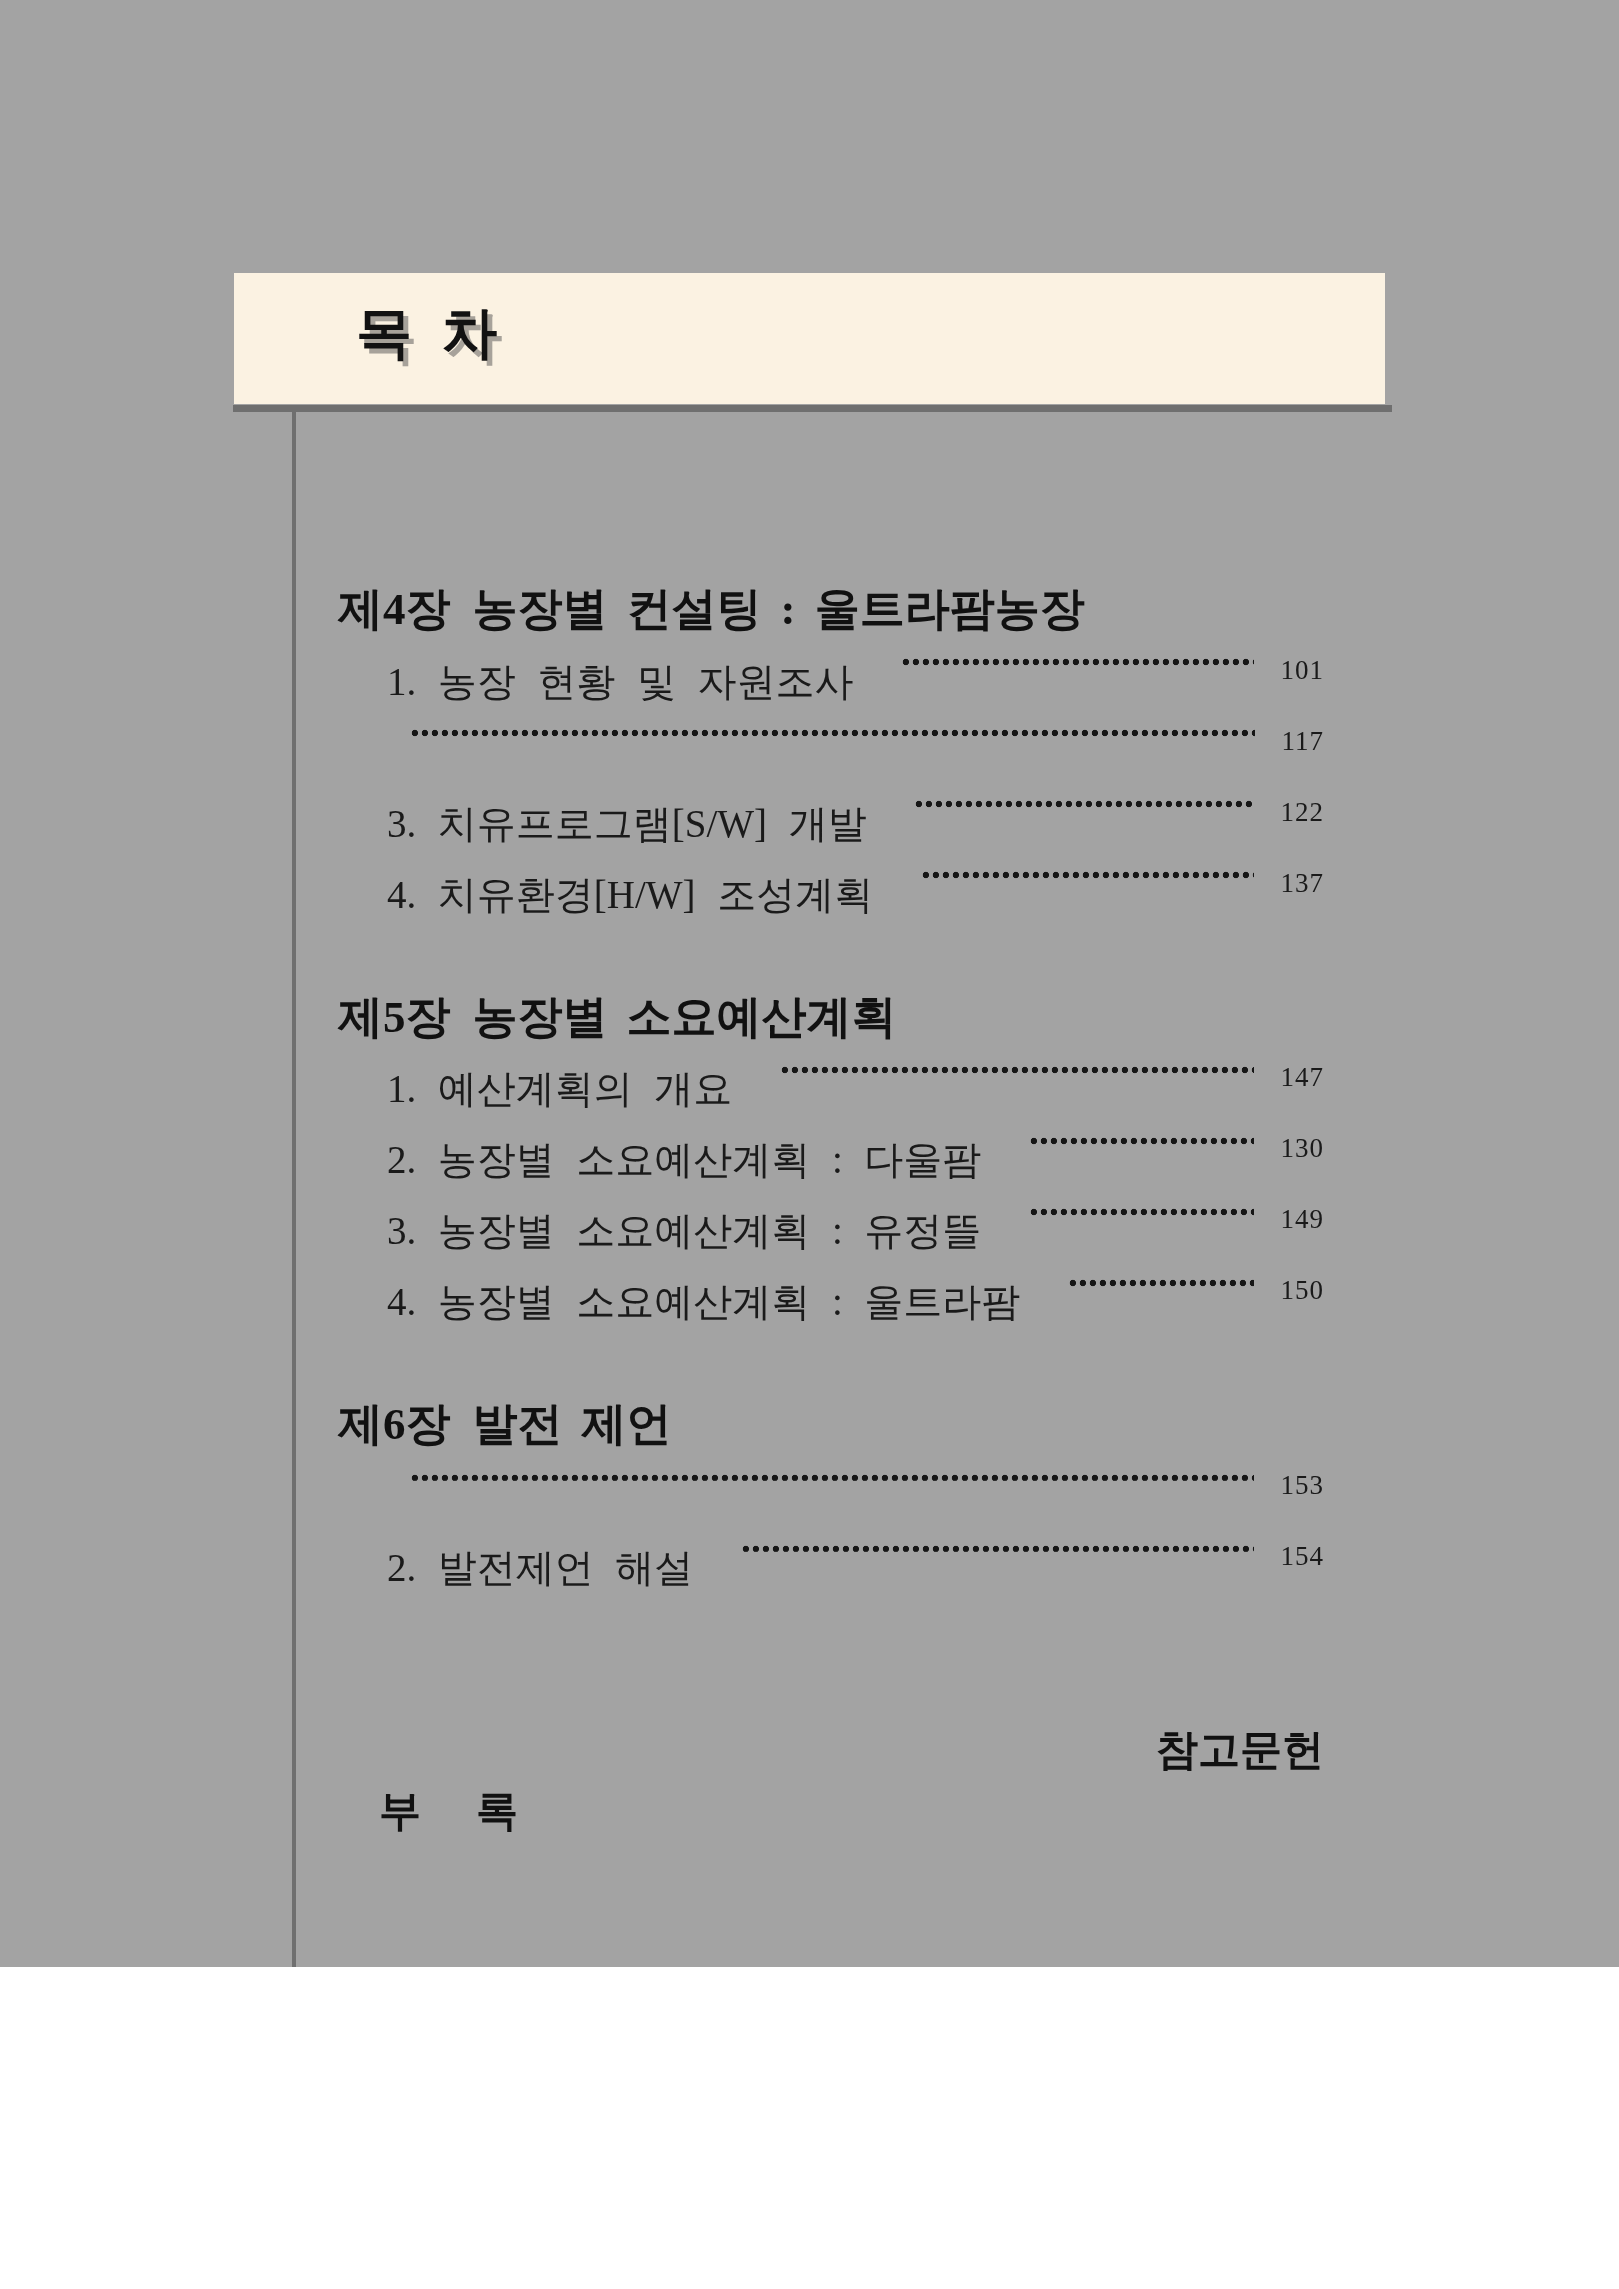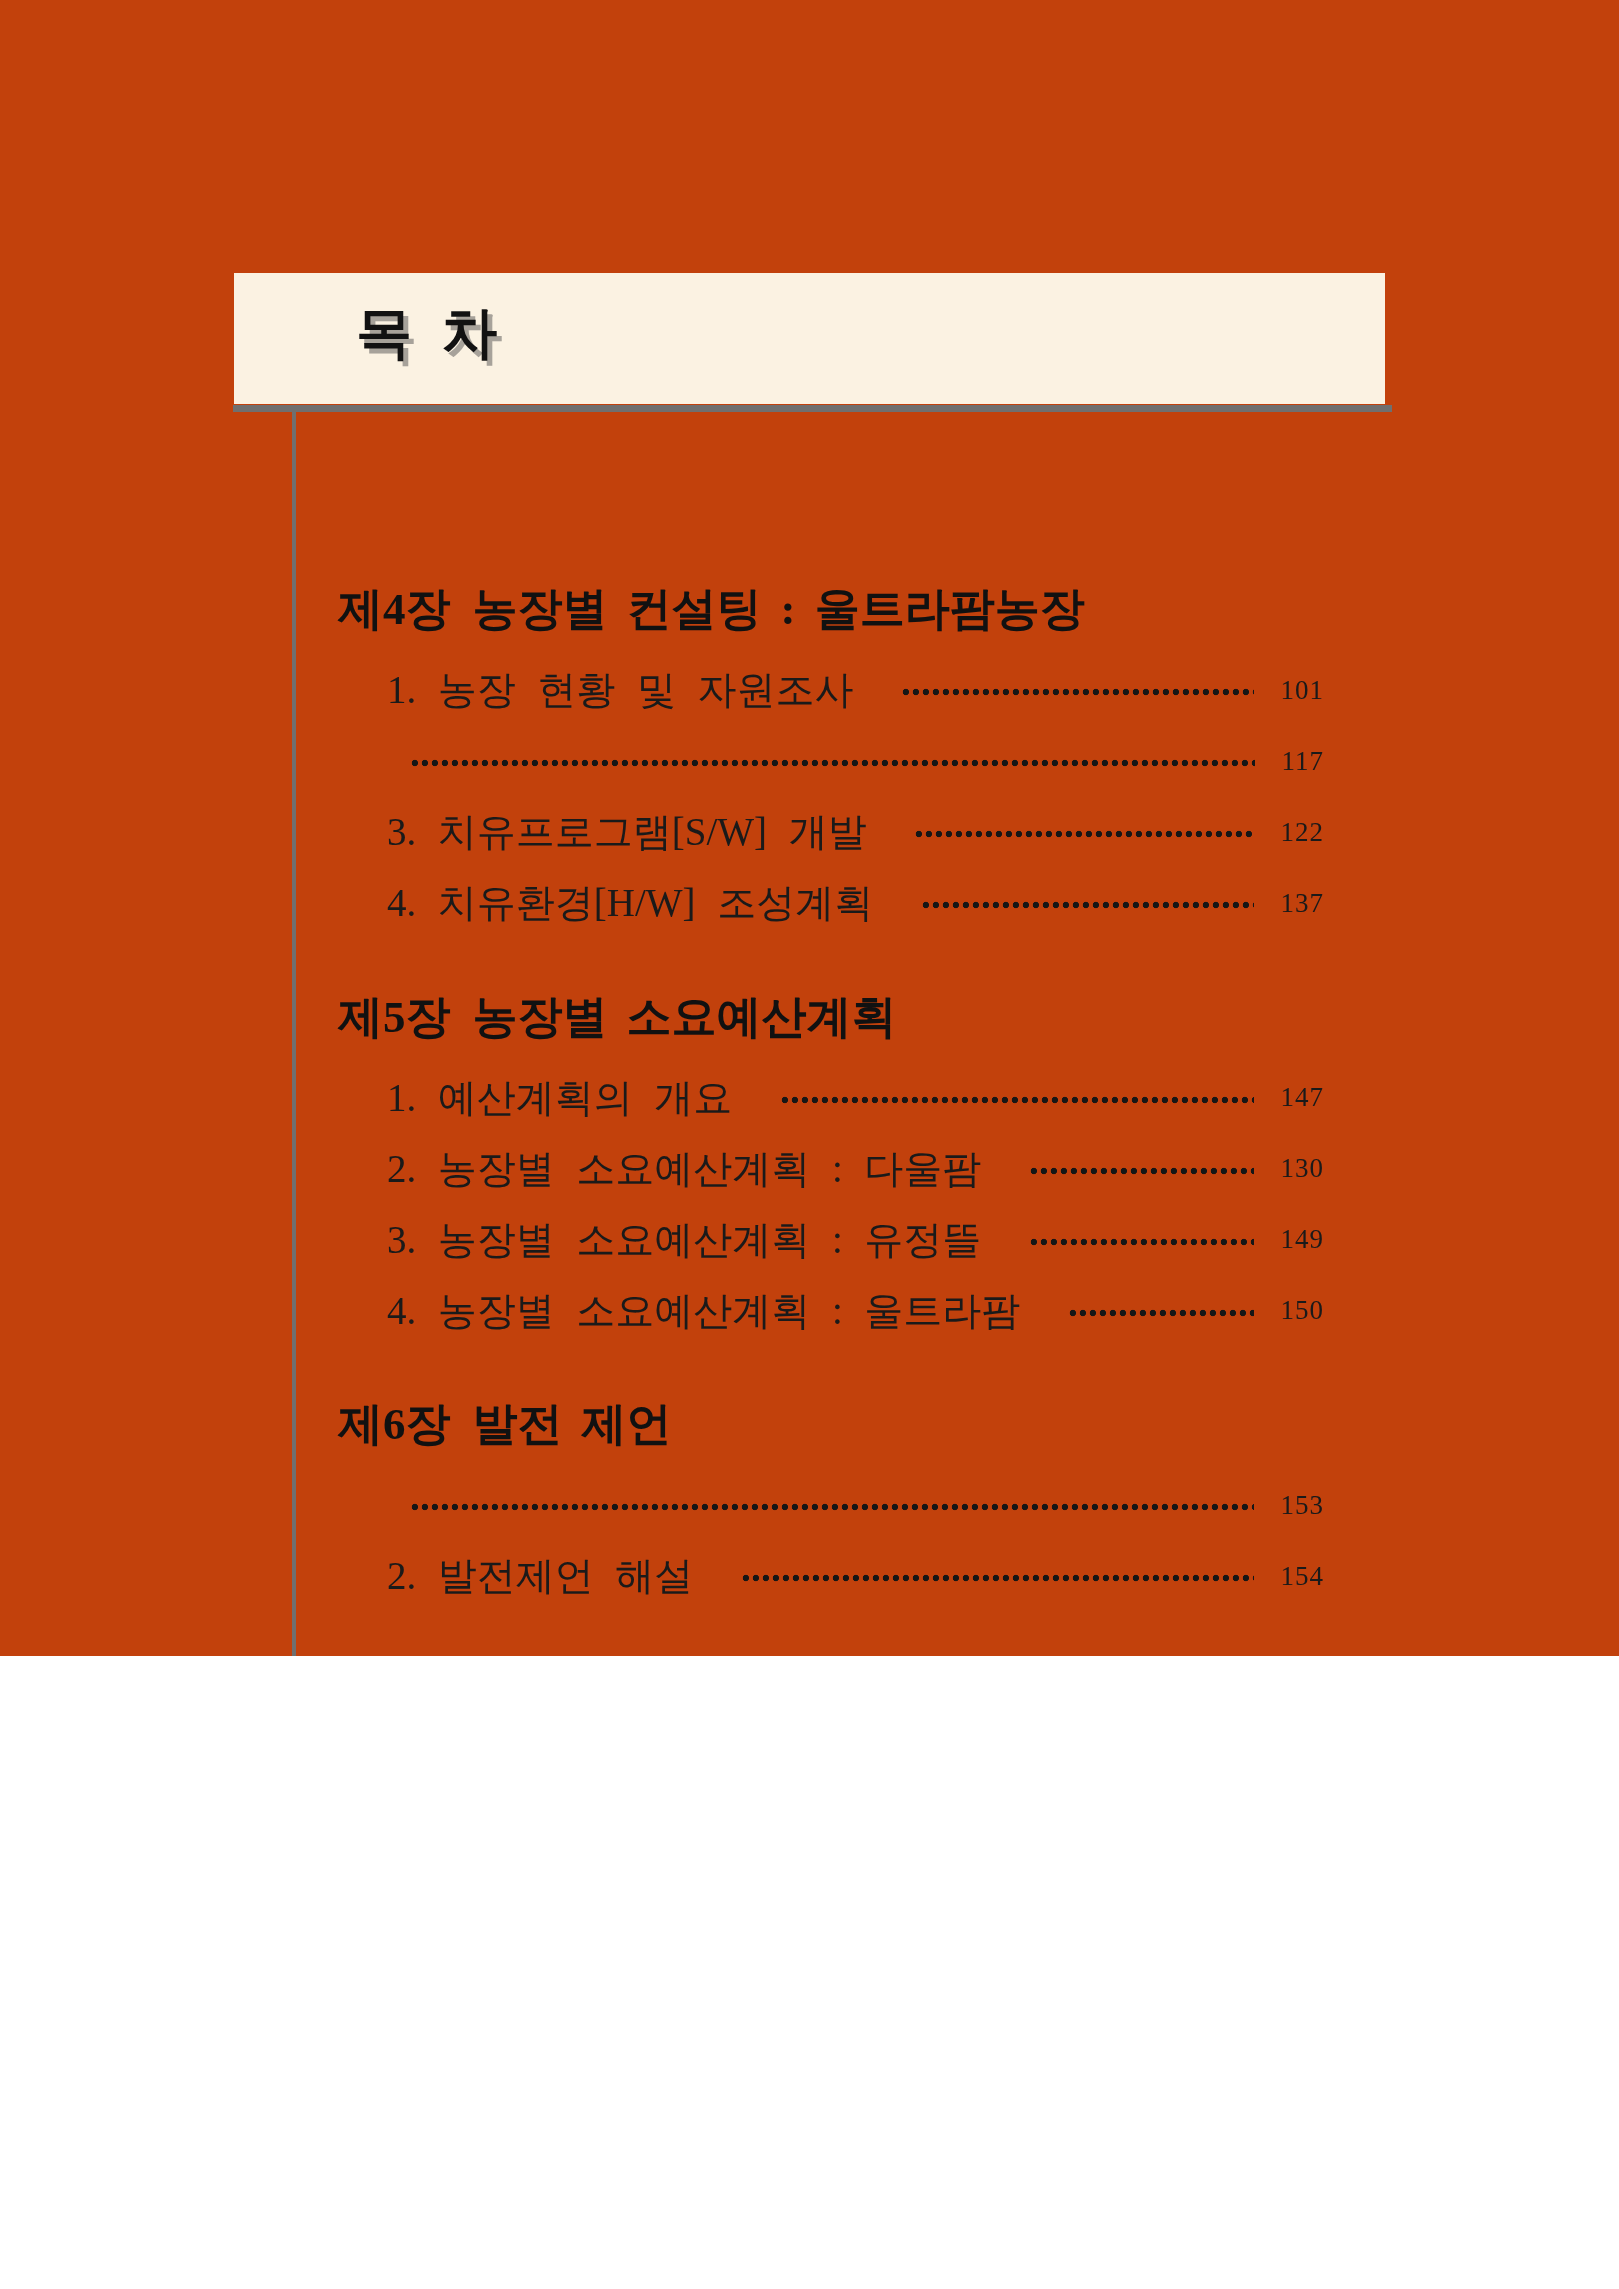--- a/index.html
+++ b/index.html
@@ -1,20 +1,20 @@
 <!DOCTYPE html>
 <html><head>
 <meta charset="utf-8">
 <style>
   html, body { margin: 0; padding: 0; background: #ffffff; }
   .page {
     position: relative;
     width: 1619px;
-    height: 1656px;
-    background: #c2410c;
+    height: 1967px;
+    background: #a3a3a3;
     font-family: "Liberation Serif", "DejaVu Serif", serif;
     color: #1a1a1a;
     overflow: hidden;
   }
   .header-band {
     position: absolute;
     left: 234px; top: 273px;
     width: 1151px; height: 131px;
     background: #FBF2E2;
   }
@@ -60,21 +60,20 @@
     font-size: 45px;
     font-weight: bold;
     line-height: 51px;
     word-spacing: 7.8px;
     white-space: pre;
     color: #111111;
   }
   .items { margin-top: 19.6px; }
   .row {
     display: flex;
-    align-items: center;
     height: 71px;
     padding-left: 49px;
     gap: 25px;
   }
   .label {
     font-size: 39px;
     word-spacing: 11.8px;
     white-space: pre;
     flex: 0 0 auto;
   }

